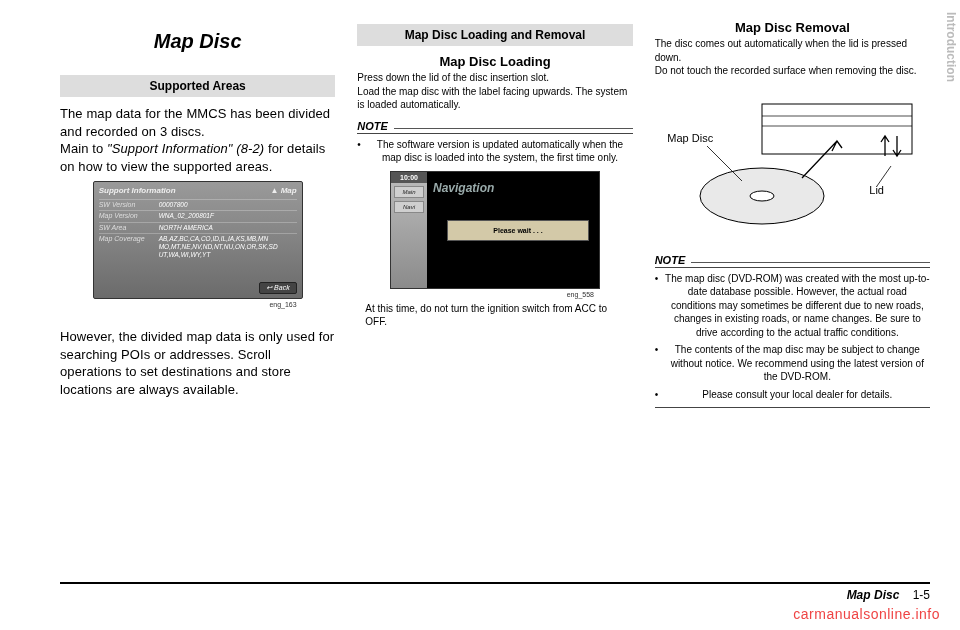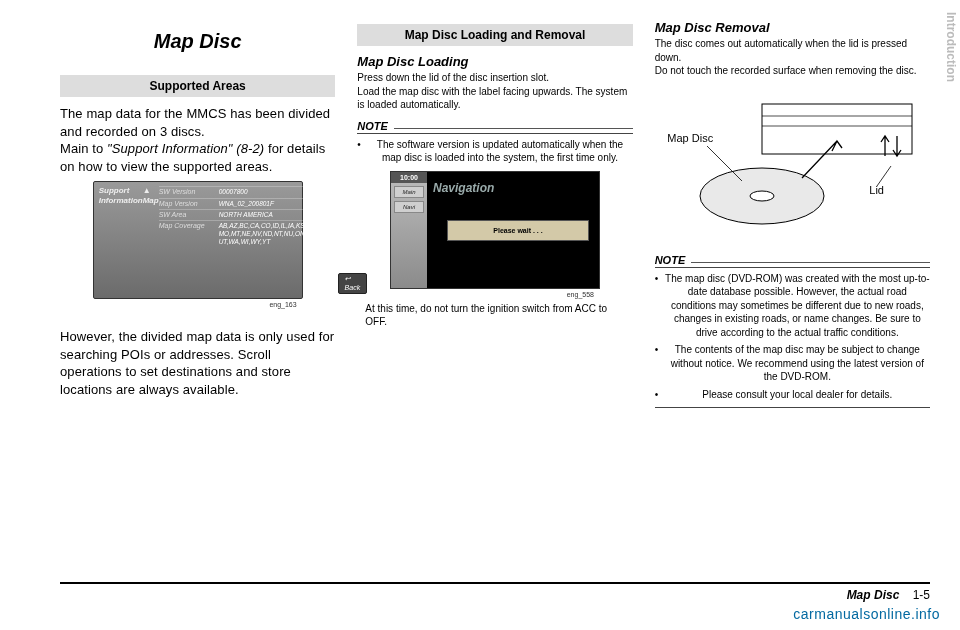--- a/index.html
+++ b/index.html
@@ -45,23 +45,23 @@
     margin: 4px 0 8px 0;
   }
   .body-text {
     font-size: 13px;
     line-height: 1.35;
     letter-spacing: 0.1px;
   }
   .ital { font-style: italic; }
   .subhead {
     font-weight: bold;
-    font-style: italic;
     font-size: 13px;
     margin: 6px 0 2px 0;
+    text-align: center;
   }
   .small { font-size: 10px; line-height: 1.35; }
   .note-label {
     font-weight: bold;
     font-style: italic;
     font-size: 11px;
     border-bottom: 1px solid #444;
     padding-bottom: 1px;
     margin-top: 8px;
     margin-bottom: 4px;
@@ -106,20 +106,21 @@
     background: linear-gradient(#9a9a9a,#6b6b6b);
     border: 1px solid #333;
     border-radius: 2px;
     box-sizing: border-box;
     padding: 4px 5px;
     color: #eee;
     font-size: 7px;
     line-height: 1.2;
     height: 118px;
     display: flex;
+    flex-direction: column;
   }
   .shot-title-row {
     display: flex;
     justify-content: space-between;
     font-weight: bold;
     font-style: italic;
     font-size: 8px;
     margin-bottom: 3px;
   }
   .shot-table { flex: 1; }
@@ -210,21 +211,21 @@
     left:60px; right:30px; bottom:28px;
     border-top:2px solid #000;
     text-align:right;
     font-size:12px;
     padding-top:4px;
   }
   .footer .ft-title{ font-weight:bold; font-style:italic; }
   .watermark{
     position:absolute;
     right:20px; bottom:8px;
-    color:#0369a1;
+    color:#ef4444;
     font-size:14px;
     letter-spacing:0.5px;
   }
 </style>
 </head>
 <body>
 
 <div class="page">
 
   <div class="side-tab">

